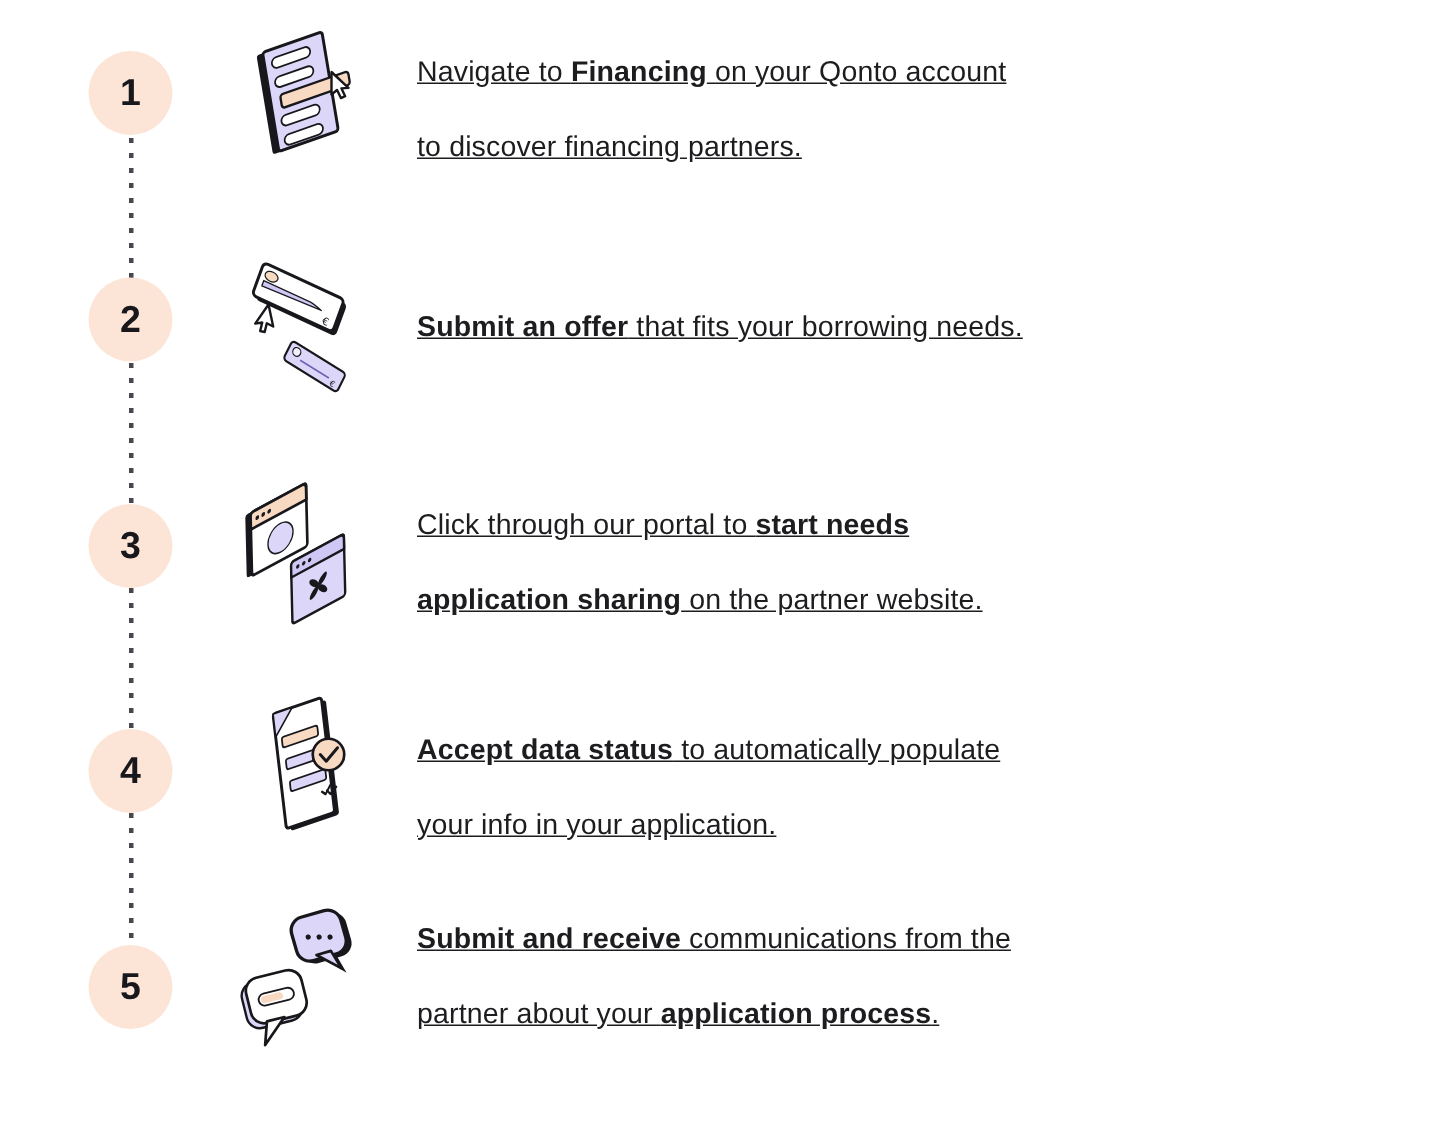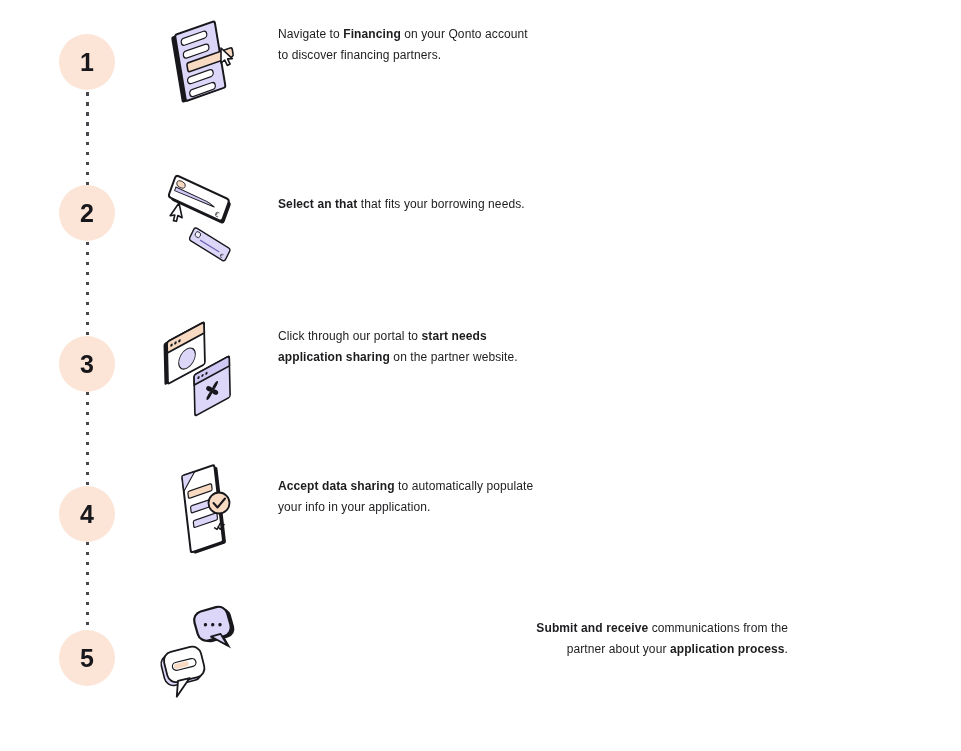--- a/index.html
+++ b/index.html
@@ -52,35 +52,36 @@
     color:var(--ink);
   }
   .step-icon{
     position:absolute;
     z-index:1;
   }
   .step-text{
     position:absolute;
     left:278px;
     width:510px;
-    font-size:12px;
-    line-height:21px;
+    font-size:19px;
+    line-height:50px;
     letter-spacing:0.1px;
     color:var(--text);
     z-index:1;
+    text-decoration:underline;
   }
   .step-text strong{font-weight:700;}
   
   .c1{top:34px;} .c2{top:185px;} .c3{top:336px;} .c4{top:486px;} .c5{top:630px;}
   .i1{left:150px;top:12px;width:90px;height:100px;}
   .i2{left:153px;top:160px;width:90px;height:110px;}
   .i3{left:150px;top:312px;width:100px;height:110px;}
   .i4{left:155px;top:455px;width:90px;height:110px;}
   .i5{left:150px;top:598px;width:100px;height:120px;}
-  .t1{top:24px;} .t2{top:194px;} .t3{top:326px;} .t4{top:476px;} .t5{top:618px;text-align:right;}
+  .t1{top:24px;} .t2{top:194px;} .t3{top:326px;} .t4{top:476px;} .t5{top:602px;}
   
   .f-lav{fill:var(--lav);} .f-lavd{fill:var(--lav-dark);} .f-peach{fill:var(--peach);}
   .f-white{fill:#ffffff;} .f-ink{fill:var(--ink);}
   .s-ink{stroke:var(--ink);}
   .euro{font-family:"DejaVu Sans", sans-serif;fill:var(--ink);}
 </style>
 </head>
 <body>
 
 <div class="canvas">
@@ -128,21 +129,21 @@
         <rect width="42" height="14" rx="2.5" class="f-lav s-ink" stroke-width="1.4"></rect>
         <circle cx="6" cy="5" r="2.8" fill="#f2eefc" class="s-ink" stroke-width="0.8"></circle>
         <line x1="10.5" y1="8.5" x2="33" y2="8.5" stroke="#6b63b5" stroke-width="1.2"></line>
         <text x="35" y="12.5" font-size="5.5" class="euro">€</text>
       </g>
       <g transform="translate(26,43) scale(-1,1) rotate(12)">
         <path d="M0,0 L0,15 L3.7,12 L6.3,17.4 L9.1,16.1 L6.6,10.9 L11.3,10.6 Z" class="f-white s-ink" stroke-width="1.6" stroke-linejoin="round"></path>
       </g>
     </svg>
   </div>
-  <p class="step-text t2"><strong>Select an that</strong> that fits your borrowing needs.</p>
+  <p class="step-text t2"><strong>Submit an offer</strong> that fits your borrowing needs.</p>
 
   <div class="step-circle c3">
     <span class="step-number">3</span>
   </div>
   <div class="step-icon i3">
     <svg viewBox="0 0 100 110" width="100" height="110">
       <g transform="matrix(0.88,-0.476,0.024,1,13.5,31.5)">
           <rect width="42" height="42" rx="2" class="f-ink"></rect>
         </g>
       <g transform="matrix(0.88,-0.476,0.024,1,17,30)">
@@ -184,21 +185,21 @@
         <rect x="4" y="17" width="25" height="7" rx="1.5" class="f-peach s-ink" stroke-width="1.2"></rect>
         <rect x="5" y="32" width="25" height="7" rx="1.5" class="f-lav s-ink" stroke-width="1.2"></rect>
         <rect x="6" y="47" width="25" height="7" rx="1.5" class="f-lav s-ink" stroke-width="1.2"></rect>
         <path d="M27,61 l2.3,2.3 l3.8,-4.8" fill="none" class="s-ink" stroke-width="1.5" stroke-linecap="round" stroke-linejoin="round"></path>
       </g>
       <circle cx="64" cy="48" r="10.5" class="f-peach s-ink" stroke-width="1.8"></circle>
       <path d="M58.5,48 l4,4.5 l7.5,-9" fill="none" class="s-ink" stroke-width="2" stroke-linecap="round" stroke-linejoin="round"></path>
       <path d="M63,72 l2.3,2.3 l3.8,-4.8" fill="none" class="s-ink" stroke-width="1.5" stroke-linecap="round" stroke-linejoin="round"></path>
     </svg>
   </div>
-  <p class="step-text t4"><strong>Accept data sharing</strong> to automatically populate<br>your info in your application.</p>
+  <p class="step-text t4"><strong>Accept data status</strong> to automatically populate<br>your info in your application.</p>
 
   <div class="step-circle c5">
     <span class="step-number">5</span>
   </div>
   <div class="step-icon i5">
     <svg viewBox="0 0 100 120" width="100" height="120">
       <g transform="translate(42,16) rotate(-16)">
         <rect x="3" y="2.5" width="34" height="30" rx="9" class="f-ink"></rect>
         <path d="M24,28 L28,44 L13,28 Z" class="f-ink"></path>
         <rect width="34" height="30" rx="9" class="f-lav s-ink" stroke-width="2.2"></rect>

